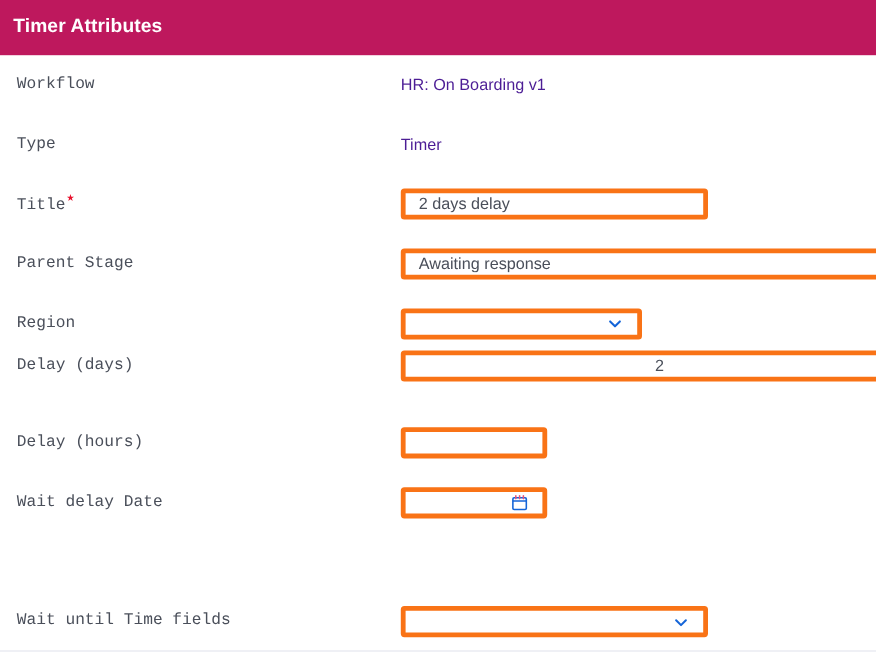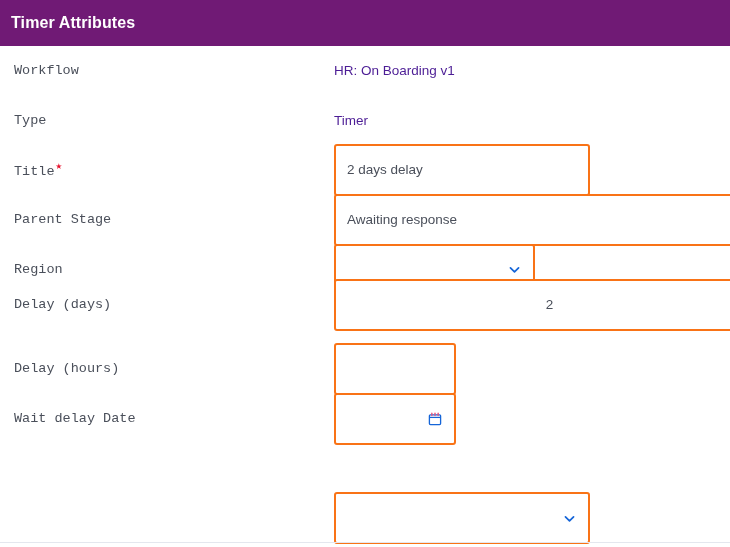--- a/index.html
+++ b/index.html
@@ -22,21 +22,21 @@
     box-sizing: border-box;
   }
 
   
   .panel-header {
     position: absolute;
     left: 0;
     top: 0;
     width: 730px;
     height: 46px;
-    background: #701a75;
+    background: #be185d;
     display: flex;
     align-items: center;
     box-sizing: border-box;
     padding-left: 11px;
   }
   .panel-title {
     color: #ffffff;
     font-size: 16px;
     font-weight: bold;
     letter-spacing: 0.1px;
@@ -94,24 +94,24 @@
     white-space: nowrap;
     line-height: 1;
   }
 
   
   .control {
     position: absolute;
     left: 334px;
     top: 50%;
     transform: translateY(-50%);
-    height: 52px;
+    height: 26px;
     box-sizing: border-box;
     background: #ffffff;
-    border: 2px solid #f97316;
+    border: 4px solid #f97316;
     border-radius: 3px;
     display: flex;
     align-items: center;
   }
   .control.w-title   { width: 256px; }
   .control.w-wide    { width: 420px; }
   .control.w-region  { width: 201px; }
   .control.w-small   { width: 122px; }
   .control.w-datefld { width: 201px; }
   .control.w-timefld { width: 256px; }
@@ -217,20 +217,21 @@
             <path d="M4.4 1.4 V4.0" stroke="#e8537a" stroke-width="1.5" stroke-linecap="round"></path>
             <path d="M8 1.4 V4.0" stroke="#e8537a" stroke-width="1.5" stroke-linecap="round"></path>
             <path d="M11.6 1.4 V4.0" stroke="#e8537a" stroke-width="1.5" stroke-linecap="round"></path>
           </svg>
         </span>
       </div>
     </div>
 
 
     <div class="form-row" style="top:447.3px;">
+      <span class="row-label">Wait until Time fields</span>
       <div class="control w-timefld">
         <span class="control-text"></span>
         <span class="control-icon">
           <svg width="13" height="13" viewBox="0 0 16 16" aria-hidden="true">
             <path d="M3 6 L8 11 L13 6" fill="none" stroke="#1565d8" stroke-width="2.1" stroke-linecap="round" stroke-linejoin="round"></path>
           </svg>
         </span>
       </div>
       <div class="divider"></div>
     </div>

